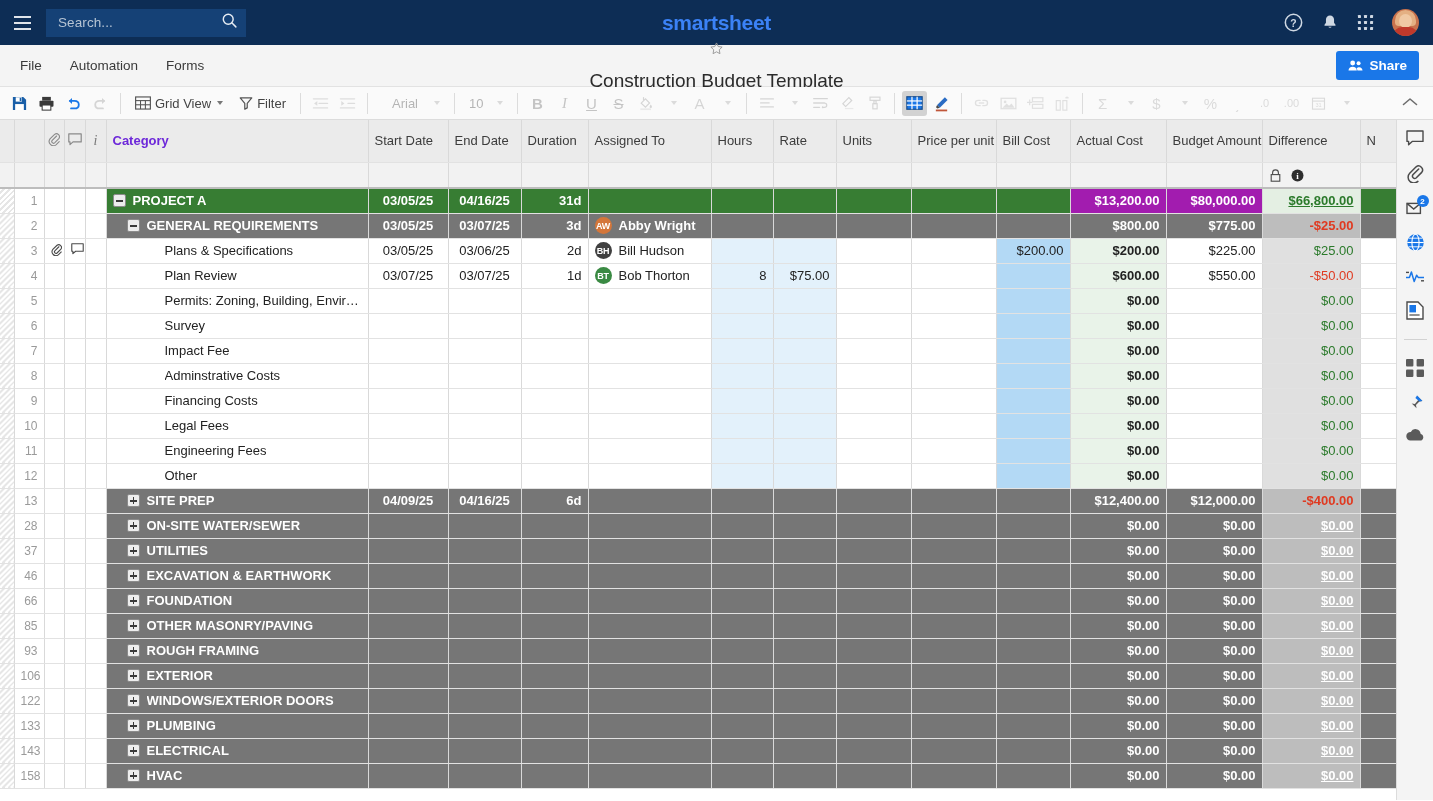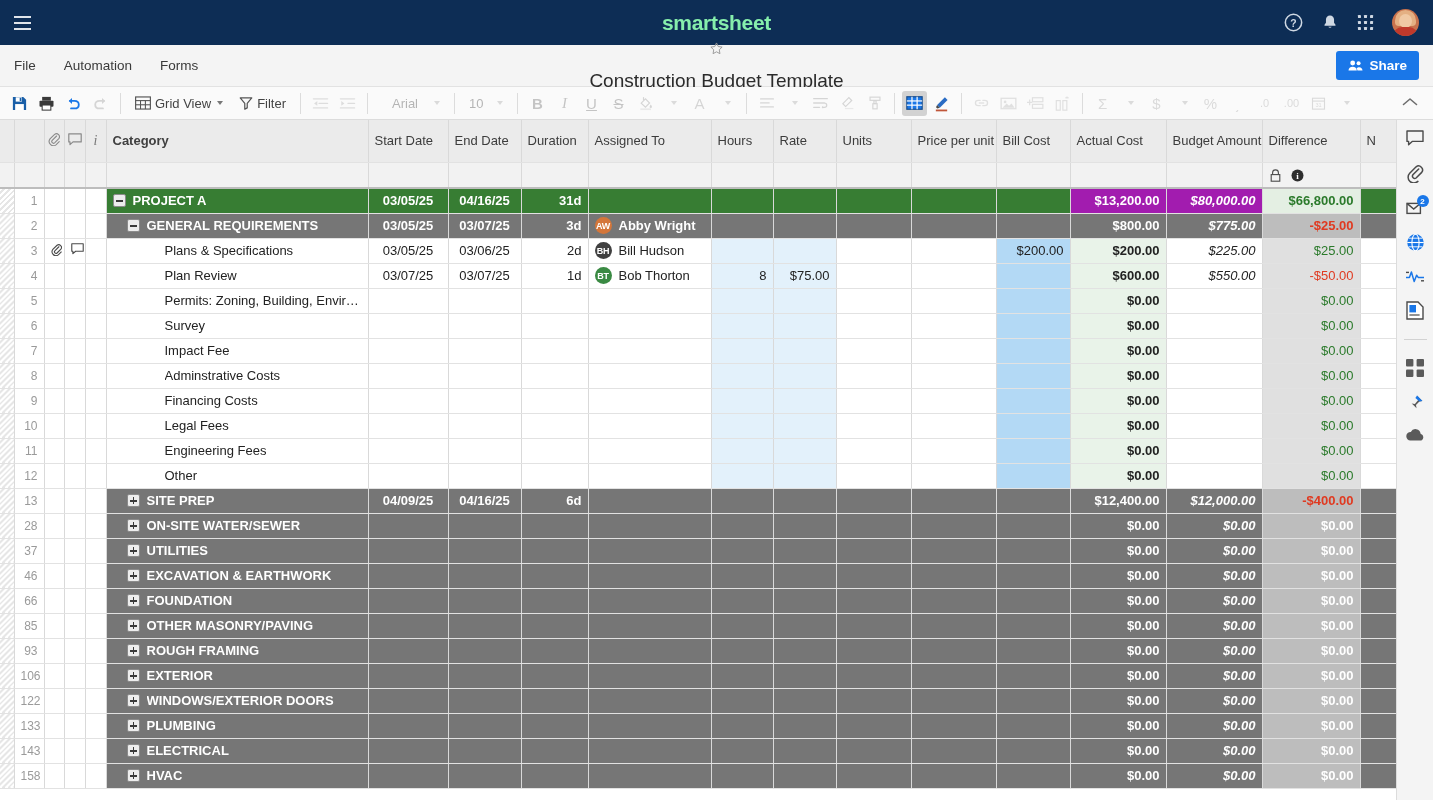--- a/index.html
+++ b/index.html
@@ -35,21 +35,21 @@
   .searchbox .ph {
     flex: 1; color: #b6c4d4; font-size: 13.5px; letter-spacing: .1px;
   }
   .searchbox .mag { flex: 0 0 auto; }
   .brand {
     position: absolute; left: 0; right: 0; top: 0; height: 45px;
     display: flex; align-items: center; justify-content: center;
     pointer-events: none;
   }
   .brand span {
-    color: #86efac; font-size: 21px; font-weight: 700; letter-spacing: -.3px;
+    color: #3b82f6; font-size: 21px; font-weight: 700; letter-spacing: -.3px;
   }
   .topright {
     margin-left: auto; display: flex; align-items: center;
     gap: 18px; padding-right: 14px; z-index: 2;
   }
   .topright .ic { cursor: pointer; display: flex; align-items: center; }
   .avatar {
     width: 27px; height: 27px; border-radius: 50%;
     background: #c8724d; overflow: hidden; position: relative;
     cursor: pointer; flex: 0 0 auto;
@@ -70,21 +70,21 @@
   
   .menubar {
     height: 42px; background: #f4f4f4;
     display: flex; align-items: center;
     position: relative; border-bottom: 1px solid #e2e2e2;
   }
   .menubar .mi {
     font-size: 13.5px; color: #3a3a3a; padding: 0 14px;
     line-height: 42px; cursor: pointer;
   }
-  .menubar .mi:first-child { padding-left: 14px; }
+  .menubar .mi:first-child { padding-left: 20px; }
   .doctitle {
     position: absolute; left: 0; right: 0; top: 0; height: 42px;
     display: flex; align-items: center; justify-content: center;
     gap: 10px; pointer-events: none; flex-direction: column;
   }
   .doctitle .star { pointer-events: auto; cursor: pointer; }
   .doctitle .t {
     font-size: 19px; color: #2b2b2b; pointer-events: auto; cursor: text;
   }
   .sharebtn {
@@ -148,21 +148,21 @@
   }
   
   thead th {
     background: #ebebeb; height: 42px;
     font-weight: 400; font-size: 13px; color: #3c3c3c;
     text-align: left; vertical-align: middle;
     border-bottom: 1px solid #c9c9c9;
     white-space: normal; line-height: 15px;
   }
   thead th.ctr { text-align: center; }
-  thead th.cat { font-weight: 700; color: #404040; }
+  thead th.cat { font-weight: 700; color: #6d28d9; }
   tr.subhead td {
     height: 26px; background: #f2f2f2;
     border-bottom: 2px solid #bdbdbd;
   }
   tr.subhead td.lockcell {
     text-align: left; padding-left: 7px;
   }
   tr.subhead td.lockcell .ic2 { display: inline-flex; vertical-align: middle; margin-right: 7px; }
 
   
@@ -208,25 +208,25 @@
   .r-green td.c-dif-cell { background: #e4efe3; color: #2b7a2b; }
 
   .r-gray td { background: #767676; color: #fff; font-weight: 700; }
   .r-gray td.gut { background: repeating-linear-gradient(135deg,#fff 0 2px,#e6e6e6 2px 4px); }
   .r-gray td.rown, .r-gray td.iconcell { background: #fff; color: #9a9a9a; font-weight: 400; }
   .r-gray td.c-dif-cell { background: #bdbdbd; }
 
   .c-hrs-cell, .c-rate-cell { background: #e3f1fb; }
   .c-fix-cell { background: #b3d9f5; }
   .c-act-cell { background: #e9f3e9; font-weight: 700; }
-  .c-bud-cell { background: #ffffff; font-style: italic; }
+  .c-bud-cell { background: #ffffff; }
   .c-dif-cell { background: #e0e0e0; text-align: right; }
   .pos { color: #2b7a2b; }
   .neg { color: #e03a21; }
-  .r-green .c-dif-cell.pos, .r-gray .c-dif-cell.pos { font-weight: 700; }
+  .r-green .c-dif-cell.pos, .r-gray .c-dif-cell.pos { font-weight: 700; text-decoration: underline; }
   .r-gray .c-dif-cell.neg { color: #e03a21; font-weight: 700; }
   .r-green .c-act-cell, .r-green .c-bud-cell { background: #a21caf; }
   .r-gray .c-act-cell, .r-gray .c-bud-cell { background: #767676; }
   .r-gray .c-hrs-cell, .r-gray .c-rate-cell, .r-gray .c-fix-cell,
   .r-gray .c-unit-cell, .r-gray .c-ppu-cell { background: #767676; }
   .r-green .c-hrs-cell, .r-green .c-rate-cell, .r-green .c-fix-cell,
   .r-green .c-unit-cell, .r-green .c-ppu-cell { background: #377d33; }
 
   
   .catwrap { display: flex; align-items: center; gap: 7px; height: 100%; }
@@ -275,20 +275,29 @@
   }
 </style>
 </head>
 <body>
 
 <div class="topnav">
   <div class="hamburger">
     <span></span>
       <span></span>
       <span></span>
+  </div>
+  <div class="searchbox">
+    <div class="ph">Search...</div>
+    <div class="mag">
+      <svg width="17" height="17" viewBox="0 0 20 20">
+          <circle cx="8.5" cy="8.5" r="5.8" fill="none" stroke="#e6ecf3" stroke-width="1.7"></circle>
+          <line x1="12.7" y1="12.7" x2="17.5" y2="17.5" stroke="#e6ecf3" stroke-width="1.7" stroke-linecap="round"></line>
+        </svg>
+    </div>
   </div>
   <div class="brand">
     <span>smartsheet</span>
   </div>
   <div class="topright">
     <div class="ic">
       <svg width="19" height="19" viewBox="0 0 20 20">
           <circle cx="10" cy="10" r="8.6" fill="none" stroke="#cfd8e3" stroke-width="1.6"></circle>
           <text x="10" y="14.4" font-size="11" font-weight="700" fill="#cfd8e3" text-anchor="middle" font-family="Liberation Sans, sans-serif">?</text>
         </svg>

